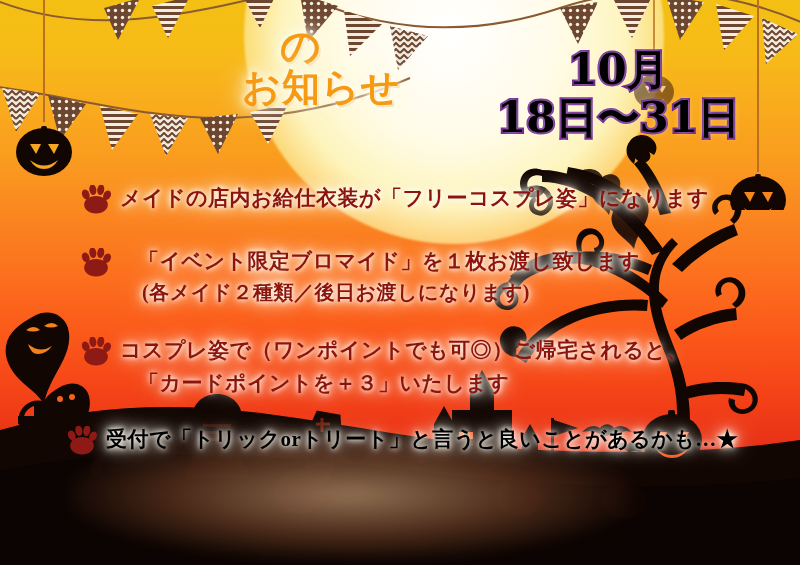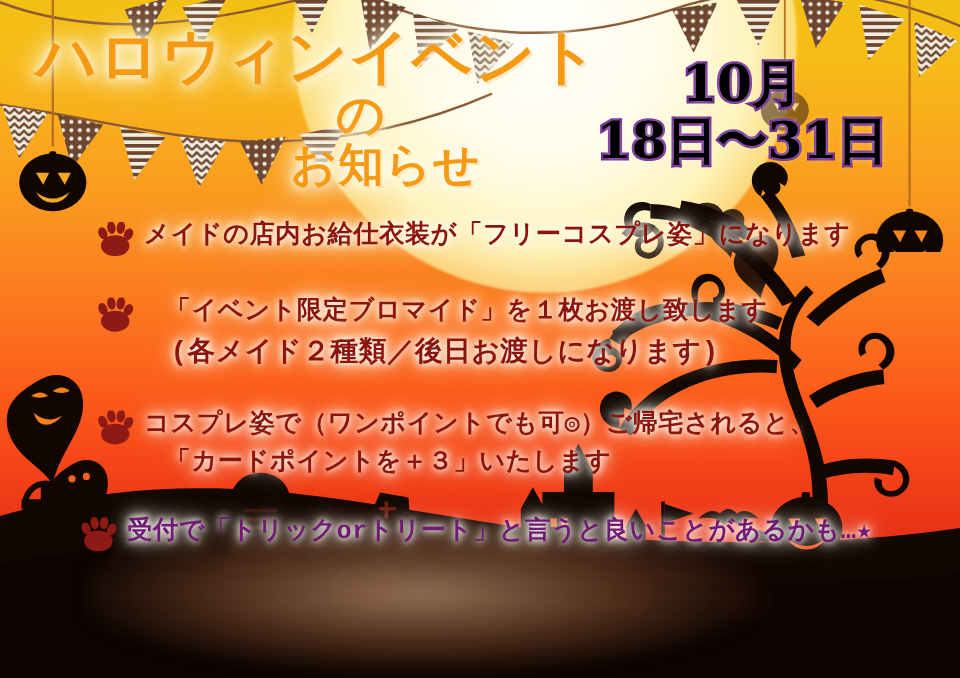--- a/index.html
+++ b/index.html
@@ -98,41 +98,41 @@
   .d-range{font-size:42px;margin-top:4px;}
 
   
   .body-wrap{position:absolute;left:0;top:182px;width:800px;z-index:6;}
   .bullet{position:relative;margin-bottom:14px;}
   .paw{
     position:absolute;left:80px;top:3px;width:32px;height:30px;
   }
   .blines{margin-left:120px;}
   .bline{
-    font-family:Liberation Mono, monospace;
+    font-family:Liberation Serif, serif;
     font-weight:bold;
     color:#8d140c;
     font-size:21px;
     line-height:1.55;
     letter-spacing:.5px;
     white-space:nowrap;
     text-shadow:
       0 0 5px #fffdf6, 0 0 9px #fffdf6, 0 0 15px rgba(255,253,240,.95),
       0 0 24px rgba(255,250,225,.8);
   }
   .bline.indent{margin-left:18px;}
-  .bline.small{font-size:23px;margin-left:22px;}
+  .bline.small{font-size:20px;margin-left:22px;}
 
   
   #bullet-1{margin-bottom:30px;}
   #bullet-2{margin-bottom:26px;}
   #bullet-3{margin-bottom:24px;}
 
   
-  #bullet-4 .bline{color:#701a75;}
+  #bullet-4 .bline{color:#000000;}
 </style>
 </head>
 <body>
 
 <div id="poster">
 
   <div class="sky"></div>
   <div class="moon"></div>
   <div class="moon2"></div>
 
@@ -410,21 +410,20 @@
 
     <g opacity=".55">
       <ellipse cx="654" cy="92" rx="20" ry="17" fill="#3a2018"></ellipse>
       <path d="M645 86 l8 0 l-4 7 Z" fill="#e8e2d0"></path>
       <path d="M658 86 l8 0 l-4 7 Z" fill="#e8e2d0"></path>
       <path d="M644 99 q10 8 20 0 q-4 7 -10 7 q-6 0 -10 -7 Z" fill="#e8e2d0"></path>
     </g>
   </svg>
 
   <div class="title-wrap">
-    <div class="t-line t-main">ハロウィンイベント</div>
     <div class="t-line t-no">の</div>
     <div class="t-line t-osira">お知らせ</div>
   </div>
 
   <div class="date-wrap">
     <div class="d-line d-month">10月</div>
     <div class="d-line d-range">18日〜31日</div>
   </div>
 
   <div class="body-wrap">

